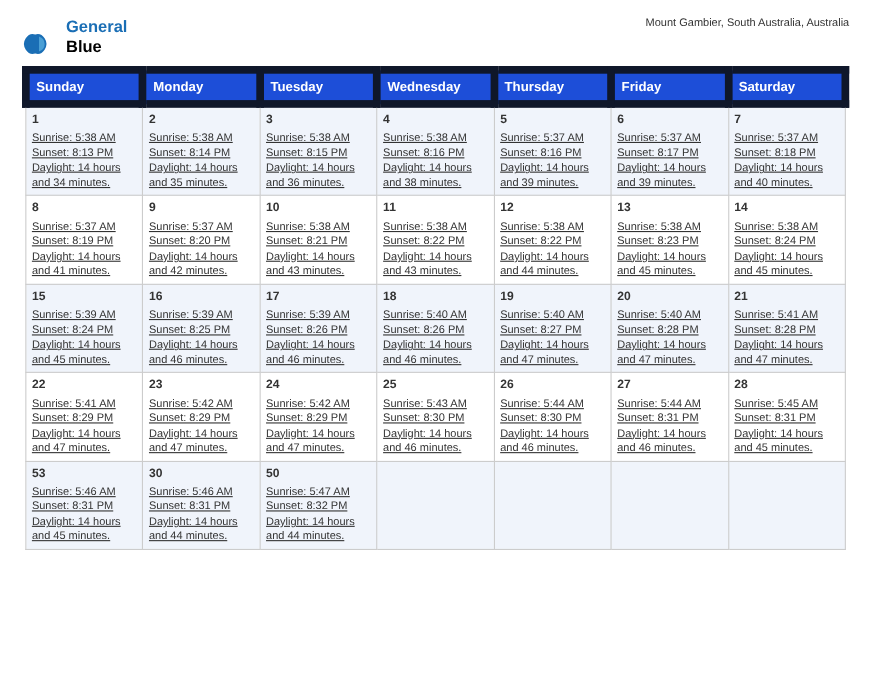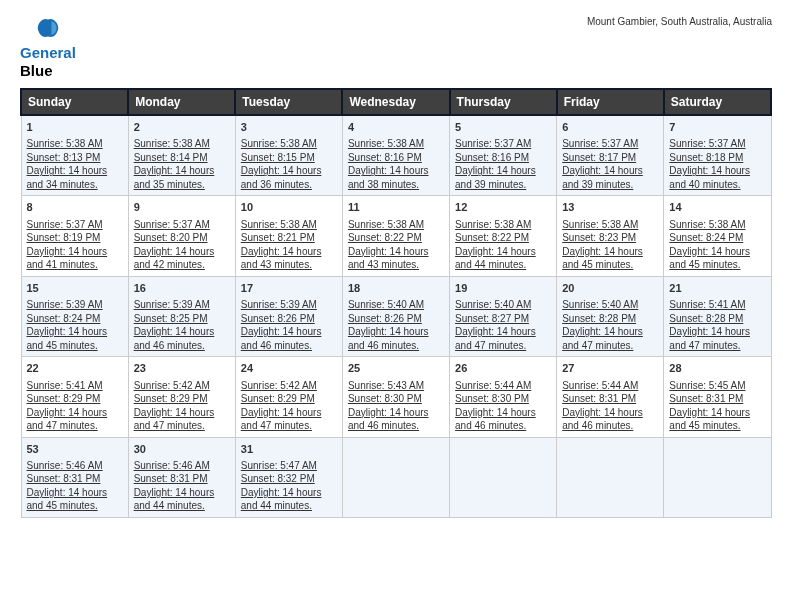--- a/index.html
+++ b/index.html
@@ -16,23 +16,22 @@
       padding: 16px 20px 10px 20px;
     }
     .header {
       display: flex;
       align-items: flex-start;
       justify-content: space-between;
       margin-bottom: 8px;
     }
     .logo {
       display: flex;
-      align-items: center;
-      gap: 4px;
-      flex-direction: column;
+      align-items: flex-end;
+      gap: 16px;
     }
     .logo-text {
       font-size: 15px;
       font-weight: bold;
       color: #333;
       line-height: 1.2;
     }
     .logo-text span {
       color: #1a6eb5;
     }
@@ -51,27 +50,27 @@
     .subtitle {
       font-size: 10px;
       color: #333;
     }
     table {
       width: 100%;
       border-collapse: collapse;
       font-size: 10.5px;
     }
     thead th {
-      background-color: #404040;
+      background-color: #1d4ed8;
       color: #fff;
       padding: 5px 6px;
       text-align: left;
       font-size: 12px;
       font-weight: bold;
-      border: 2px solid #0f172a;
+      border: 7px solid #0f172a;
     }
     tbody td {
       border: 1px solid #ccc;
       padding: 4px 5px;
       vertical-align: top;
       line-height: 1.4;
       color: #333;
       min-height: 70px;
       height: 78px;
     }
@@ -342,21 +341,21 @@
 and 45 minutes.</div>
           </td>
           <td>
             <span class="day-num">30</span>
             <div class="day-info" style="white-space: pre-line;">Sunrise: 5:46 AM
 Sunset: 8:31 PM
 Daylight: 14 hours
 and 44 minutes.</div>
           </td>
           <td>
-            <span class="day-num">31</span>
+            <span class="day-num">50</span>
             <div class="day-info" style="white-space: pre-line;">Sunrise: 5:47 AM
 Sunset: 8:32 PM
 Daylight: 14 hours
 and 44 minutes.</div>
           </td>
           <td class="empty"></td>
           <td class="empty"></td>
           <td class="empty"></td>
           <td class="empty"></td>
         </tr>

